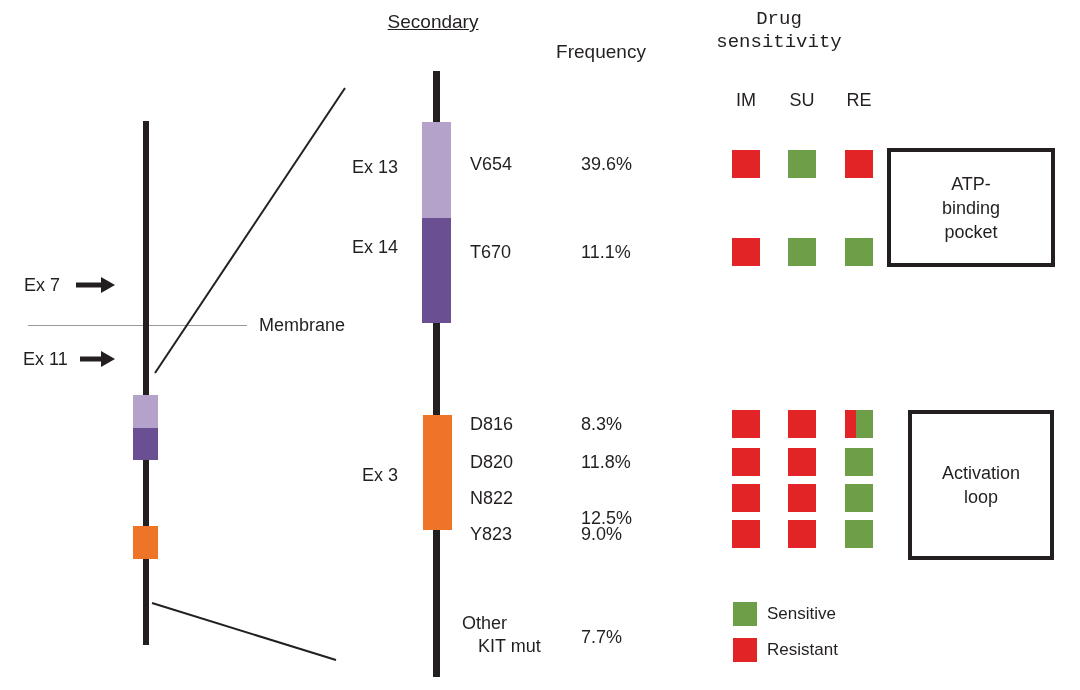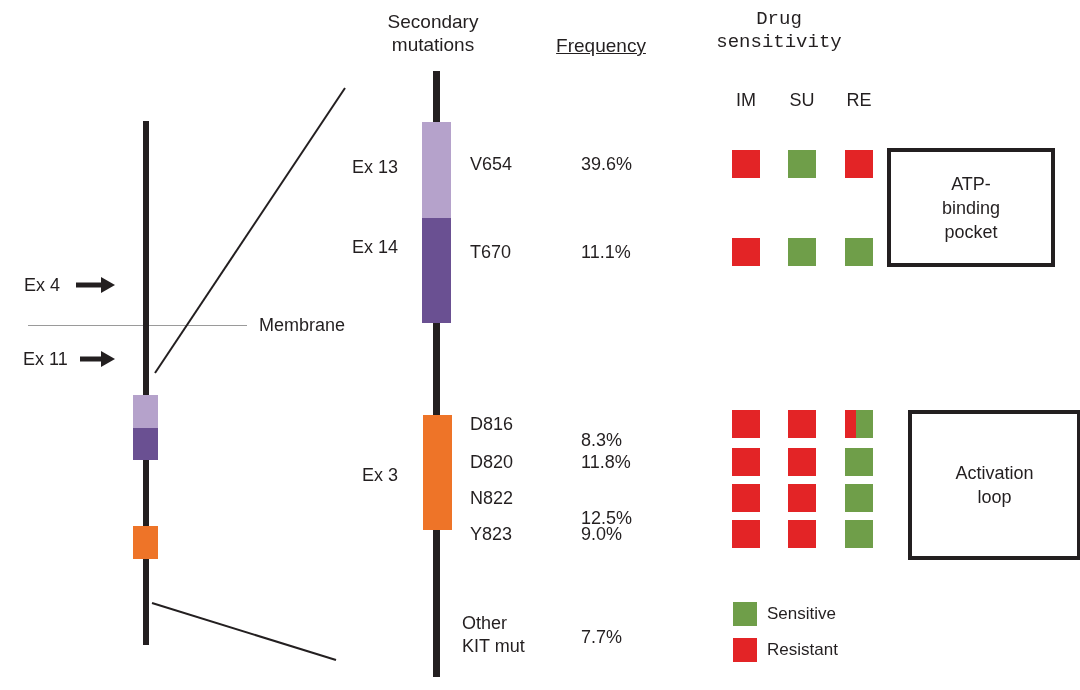--- a/index.html
+++ b/index.html
@@ -42,36 +42,35 @@
     <g>
       <line x1="76" y1="285" x2="101" y2="285" stroke="#231f20" stroke-width="5"></line>
       <polygon points="101,277 115,285 101,293" fill="#231f20"></polygon>
     </g>
     <g>
       <line x1="80" y1="359" x2="101" y2="359" stroke="#231f20" stroke-width="5"></line>
       <polygon points="101,351 115,359 101,367" fill="#231f20"></polygon>
     </g>
   </svg>
 
-  <div class="abs hdr" style="left:353px;top:10px;width:160px;">
+  <div class="abs hdr" style="left:353px;top:10px;width:160px;text-decoration:underline;">
     <span>Secondary</span>
-    <span>mutations</span>
   </div>
-  <div class="abs hdr" style="left:541px;top:34px;width:120px;text-decoration:underline;">Frequency</div>
+  <div class="abs hdr" style="left:541px;top:40px;width:120px;">Frequency</div>
   <div class="abs hdr" style="left:709px;top:8px;width:140px;font-family:Liberation Mono, monospace;">
     <span>Drug</span>
     <span>sensitivity</span>
   </div>
 
   <div class="druglbl" style="left:732px;">IM</div>
   <div class="druglbl" style="left:788px;">SU</div>
   <div class="druglbl" style="left:845px;">RE</div>
 
   <div class="vbar" style="left:143px;top:121px;width:6px;height:524px;"></div>
-  <div class="abs txt" style="left:24px;top:275px;line-height:20px;">Ex 4</div>
+  <div class="abs txt" style="left:24px;top:275px;line-height:20px;">Ex 7</div>
   <div class="abs txt" style="left:23px;top:349px;line-height:20px;">Ex 11</div>
   <div class="abs txt" style="left:259px;top:315px;line-height:20px;">Membrane</div>
   <div class="seg lp" style="left:133px;top:395px;width:25px;height:33px;"></div>
   <div class="seg dp" style="left:133px;top:428px;width:25px;height:32px;"></div>
   <div class="seg or" style="left:133px;top:526px;width:25px;height:33px;"></div>
 
   <div class="vbar" style="left:433px;top:71px;width:7px;height:606px;"></div>
   <div class="seg lp" style="left:422px;top:122px;width:29px;height:96px;"></div>
   <div class="seg dp" style="left:422px;top:218px;width:29px;height:105px;"></div>
   <div class="seg or" style="left:423px;top:415px;width:29px;height:115px;"></div>
@@ -86,21 +85,21 @@
   <div class="cell sensitive" style="left:788px;top:150px;"></div>
   <div class="cell resistant" style="left:845px;top:150px;"></div>
 
   <div class="rowlbl" style="left:470px;top:238px;">T670</div>
   <div class="rowlbl" style="left:581px;top:238px;">11.1%</div>
   <div class="cell resistant" style="left:732px;top:238px;"></div>
   <div class="cell sensitive" style="left:788px;top:238px;"></div>
   <div class="cell sensitive" style="left:845px;top:238px;"></div>
 
   <div class="rowlbl" style="left:470px;top:410px;">D816</div>
-  <div class="rowlbl" style="left:581px;top:410px;margin-top:16px;">8.3%</div>
+  <div class="rowlbl" style="left:581px;top:410px;">8.3%</div>
   <div class="cell resistant" style="left:732px;top:410px;"></div>
   <div class="cell resistant" style="left:788px;top:410px;"></div>
   <div class="cell mixed" style="left:845px;top:410px;"></div>
 
   <div class="rowlbl" style="left:470px;top:448px;">D820</div>
   <div class="rowlbl" style="left:581px;top:448px;">11.8%</div>
   <div class="cell resistant" style="left:732px;top:448px;"></div>
   <div class="cell resistant" style="left:788px;top:448px;"></div>
   <div class="cell sensitive" style="left:845px;top:448px;"></div>
 
@@ -111,32 +110,32 @@
   <div class="cell sensitive" style="left:845px;top:484px;"></div>
 
   <div class="rowlbl" style="left:470px;top:520px;">Y823</div>
   <div class="rowlbl" style="left:581px;top:520px;">9.0%</div>
   <div class="cell resistant" style="left:732px;top:520px;"></div>
   <div class="cell resistant" style="left:788px;top:520px;"></div>
   <div class="cell sensitive" style="left:845px;top:520px;"></div>
 
   <div class="abs txt" style="left:462px;top:612px;">
     <span style="display:block;">Other</span>
-    <span style="display:block;">KIT mut</span>
+    <span style="display:block;margin-left:16px;">KIT mut</span>
   </div>
   <div class="rowlbl" style="left:581px;top:623px;">7.7%</div>
 
   <div class="regionbox" style="left:887px;top:148px;width:168px;height:119px;">
     <div>
       <span>ATP-</span>
       <span>binding</span>
       <span>pocket</span>
     </div>
   </div>
-  <div class="regionbox" style="left:908px;top:410px;width:173px;height:150px;">
+  <div class="regionbox" style="left:908px;top:410px;width:146px;height:150px;">
     <div>
       <span>Activation</span>
       <span>loop</span>
     </div>
   </div>
 
   <div class="legend-swatch sensitive cell-colors" style="left:733px;top:602px;"></div>
   <div class="legend-lbl" style="left:767px;top:602px;">Sensitive</div>
   <div class="legend-swatch resistant cell-colors" style="left:733px;top:638px;"></div>
   <div class="legend-lbl" style="left:767px;top:638px;">Resistant</div>

